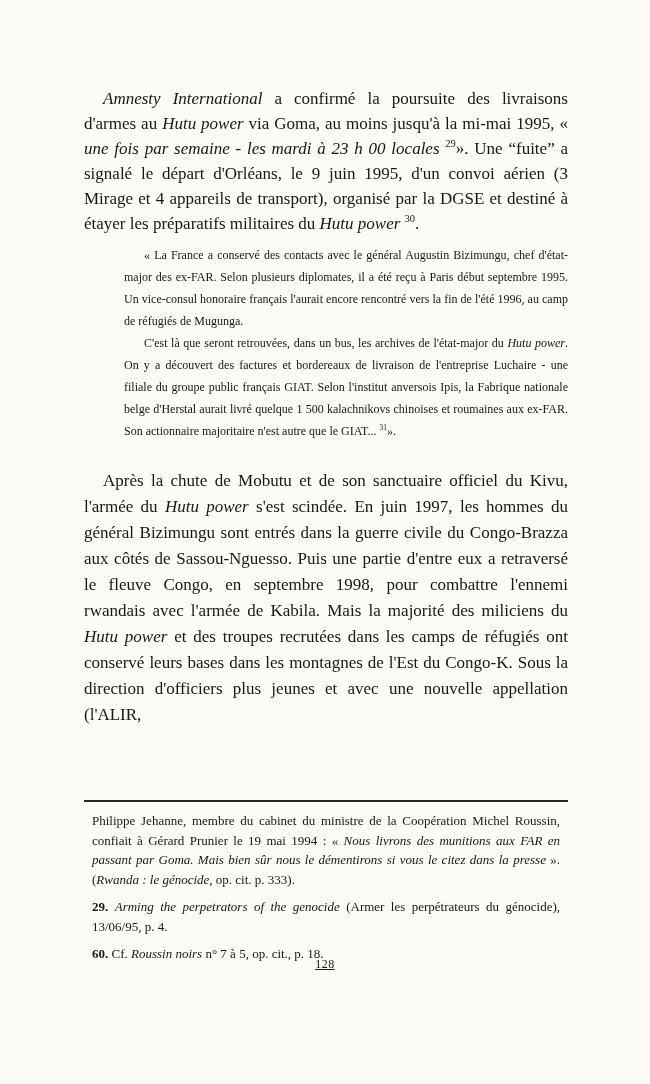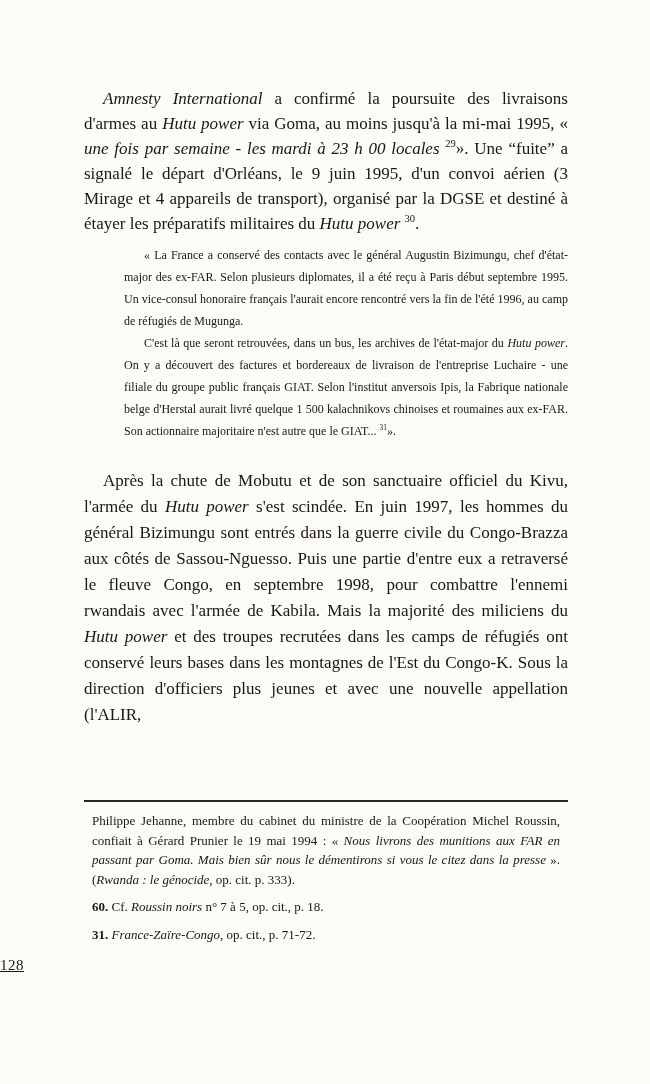--- a/index.html
+++ b/index.html
@@ -55,21 +55,22 @@
     font-size: 13px;
     line-height: 19.5px;
     text-align: justify;
     margin: 8px;
   }
   .page-number {
     position: absolute;
     top: 957px;
     left: 0;
     right: 0;
-    font-size: 15px;
+    text-align: center;
+    font-size: 12px;
     letter-spacing: 0.5px;
     text-decoration: underline;
   }
   .it { font-style: italic; }
   .bd { font-weight: bold; }
   .sup {
     vertical-align: super;
     font-size: 62%;
     line-height: 0;
   }
@@ -86,19 +87,19 @@
       <p class="quote-para"><span>« La France a conservé des contacts avec le général Augustin Bizimungu, chef d'état-major des ex-FAR. Selon plusieurs diplomates, il a été reçu à Paris début septembre 1995. Un vice-consul honoraire français l'aurait encore rencontré vers la fin de l'été 1996, au camp de réfugiés de Mugunga.</span></p>
       <p class="quote-para"><span>C'est là que seront retrouvées, dans un bus, les archives de l'état-major du </span><span class="it">Hutu power</span><span>. On y a découvert des factures et bordereaux de livraison de l'entreprise Luchaire - une filiale du groupe public français GIAT. Selon l'institut anversois Ipis, la Fabrique nationale belge d'Herstal aurait livré quelque 1 500 kalachnikovs chinoises et roumaines aux ex-FAR. Son actionnaire majoritaire n'est autre que le GIAT... </span><span class="sup">31</span><span>».</span></p>
     </div>
 
     <p class="body-para indent para-2"><span>Après la chute de Mobutu et de son sanctuaire officiel du Kivu, l'armée du </span><span class="it">Hutu power</span><span> s'est scindée. En juin 1997, les hommes du général Bizimungu sont entrés dans la guerre civile du Congo-Brazza aux côtés de Sassou-Nguesso. Puis une partie d'entre eux a retraversé le fleuve Congo, en septembre 1998, pour combattre l'ennemi rwandais avec l'armée de Kabila. Mais la majorité des miliciens du </span><span class="it">Hutu power</span><span> et des troupes recrutées dans les camps de réfugiés ont conservé leurs bases dans les montagnes de l'Est du Congo-K. Sous la direction d'officiers plus jeunes et avec une nouvelle appellation (l'ALIR,</span></p>
   </div>
 
   <div class="footer-area">
     <hr class="fn-sep">
     <p class="footnote"><span>Philippe Jehanne, membre du cabinet du ministre de la Coopération Michel Roussin, confiait à Gérard Prunier le 19 mai 1994 : « </span><span class="it">Nous livrons des munitions aux FAR en passant par Goma. Mais bien sûr nous le démentirons si vous le citez dans la presse</span><span> ». (</span><span class="it">Rwanda : le génocide</span><span>, op. cit. p. 333).</span></p>
+    <p class="footnote"><span class="bd">29.</span><span> </span><span class="it">Arming the perpetrators of the genocide</span><span> (Armer les perpétrateurs du génocide), 13/06/95, p. 4.</span></p>
     <p class="footnote"><span class="bd">60.</span><span> Cf. </span><span class="it">Roussin noirs</span><span> n° 7 à 5, op. cit., p. 18.</span></p>
-    <p class="footnote"><span class="bd">31.</span><span> </span><span class="it">France-Zaïre-Congo</span><span>, op. cit., p. 71-72.</span></p>
   </div>
 
   <div class="page-number">128</div>
 
 </div>
 
 </body></html>

